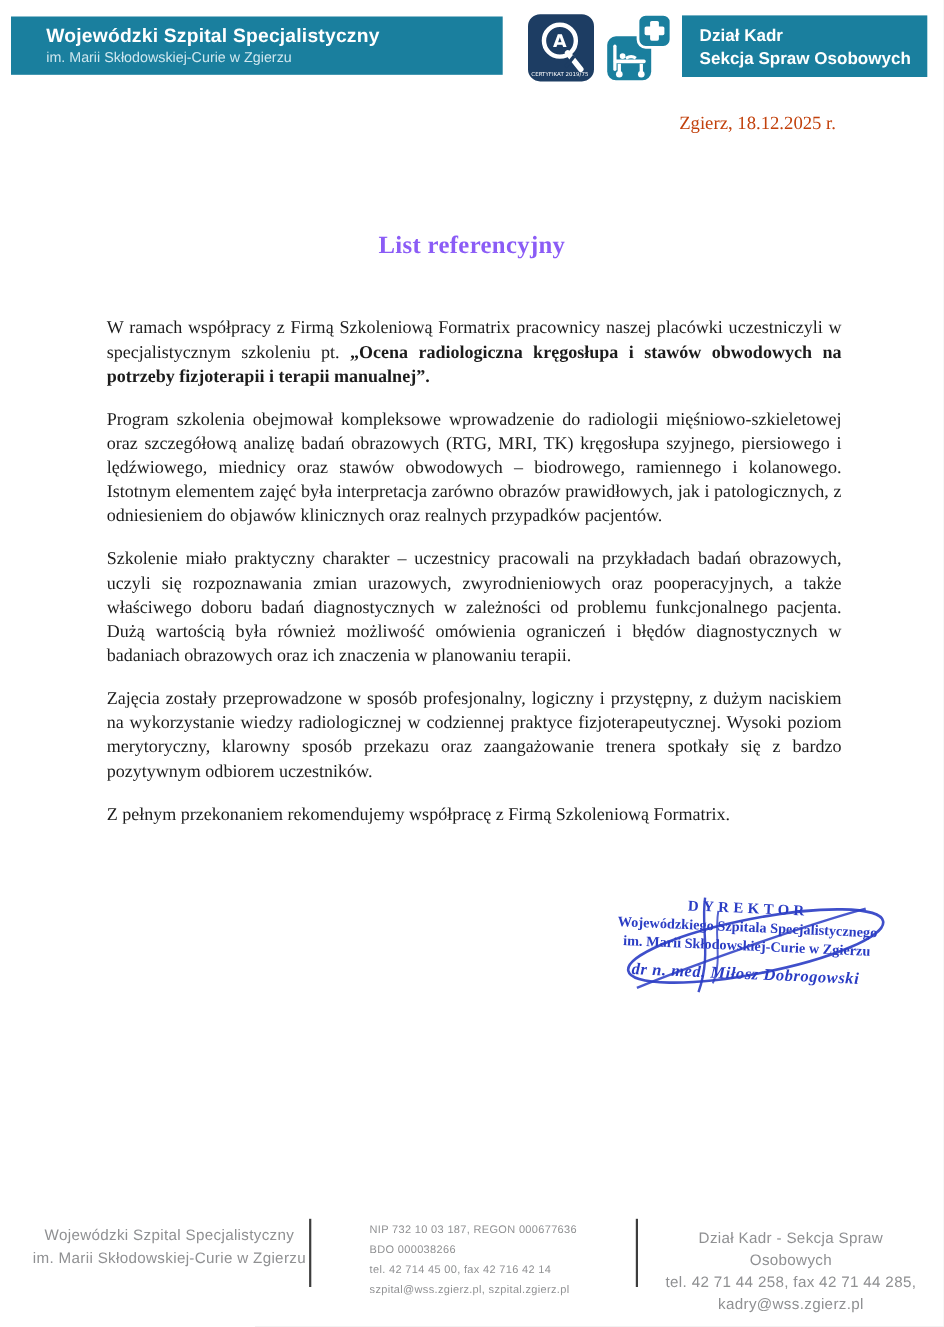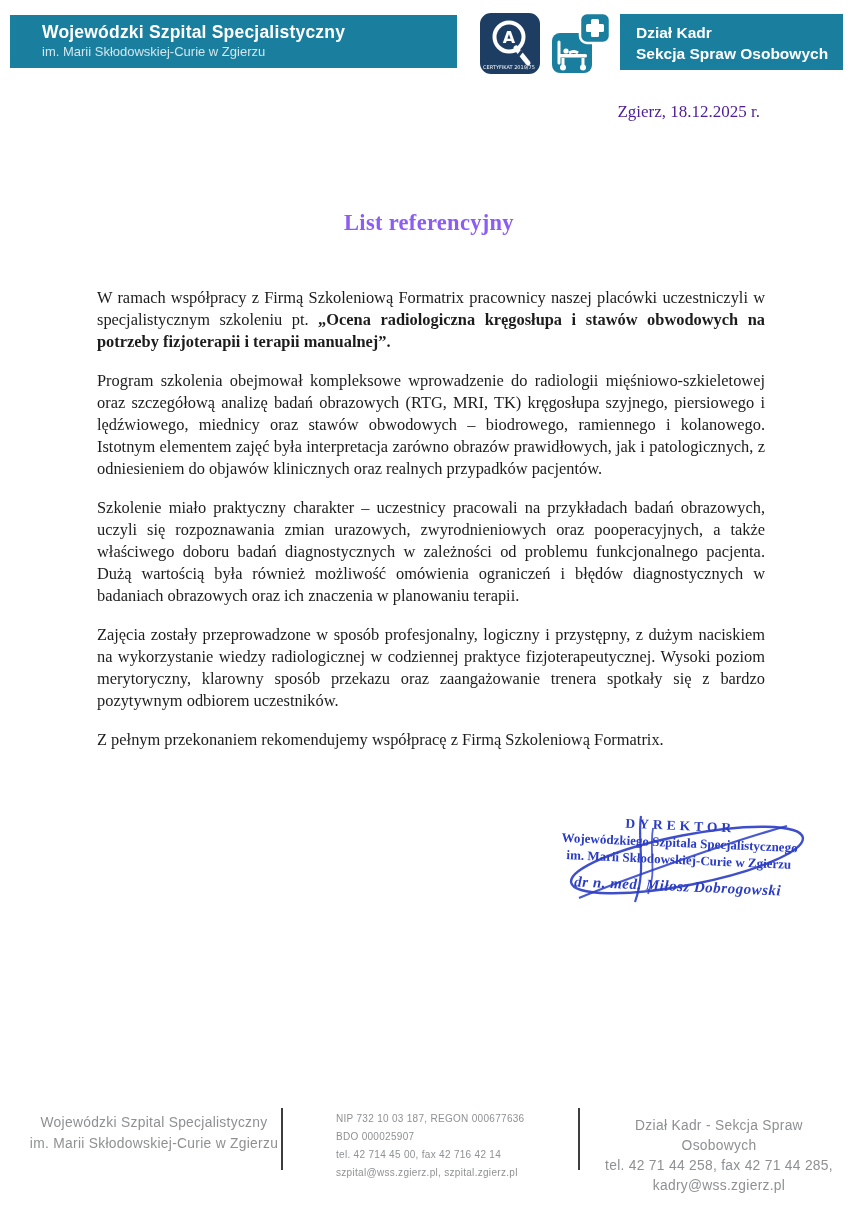--- a/index.html
+++ b/index.html
@@ -21,21 +21,21 @@
   .logo-bed{position:absolute;left:550px;top:11px;width:62px;height:64px;}
   .hdr-right{
     position:absolute;left:620px;top:14px;width:223px;height:56px;
     background:var(--teal,#1a7f9e);
     font-family:"Liberation Sans", sans-serif;color:#fff;
     font-size:15.5px;font-weight:bold;line-height:21px;
     padding:8px 0 0 16px;box-sizing:border-box;
   }
   
   .date{
-    position:absolute;top:102px;right:98px;font-size:17px;color:#4c1d95;
+    position:absolute;top:102px;right:98px;font-size:17px;color:#c2410c;
   }
   .title{
     position:absolute;top:210px;left:0;width:100%;text-align:center;
     font-size:22.5px;font-weight:bold;letter-spacing:.3px;color:#8b5cf6;
   }
   .body-text{
     position:absolute;left:97px;top:287px;width:668px;
     font-size:16.4px;line-height:22px;text-align:justify;color:#1c1c1c;
   }
   .body-text p{margin:0 0 17px 0;}
@@ -136,21 +136,21 @@
   </svg>
 
   <div class="footer">
     <div class="f-col f-col1">
       <div>Wojewódzki Szpital Specjalistyczny</div>
       <div>im. Marii Skłodowskiej-Curie w Zgierzu</div>
     </div>
     <div class="f-div f-div1"></div>
     <div class="f-col f-col2">
       <div>NIP 732 10 03 187, REGON 000677636</div>
-      <div>BDO 000025907</div>
+      <div>BDO 000038266</div>
       <div>tel. 42 714 45 00, fax 42 716 42 14</div>
       <div>szpital@wss.zgierz.pl, szpital.zgierz.pl</div>
     </div>
     <div class="f-div f-div2"></div>
     <div class="f-col f-col3">
       <div>Dział Kadr - Sekcja Spraw Osobowych</div>
       <div>tel. 42 71 44 258, fax 42 71 44 285,</div>
       <div>kadry@wss.zgierz.pl</div>
     </div>
   </div>

